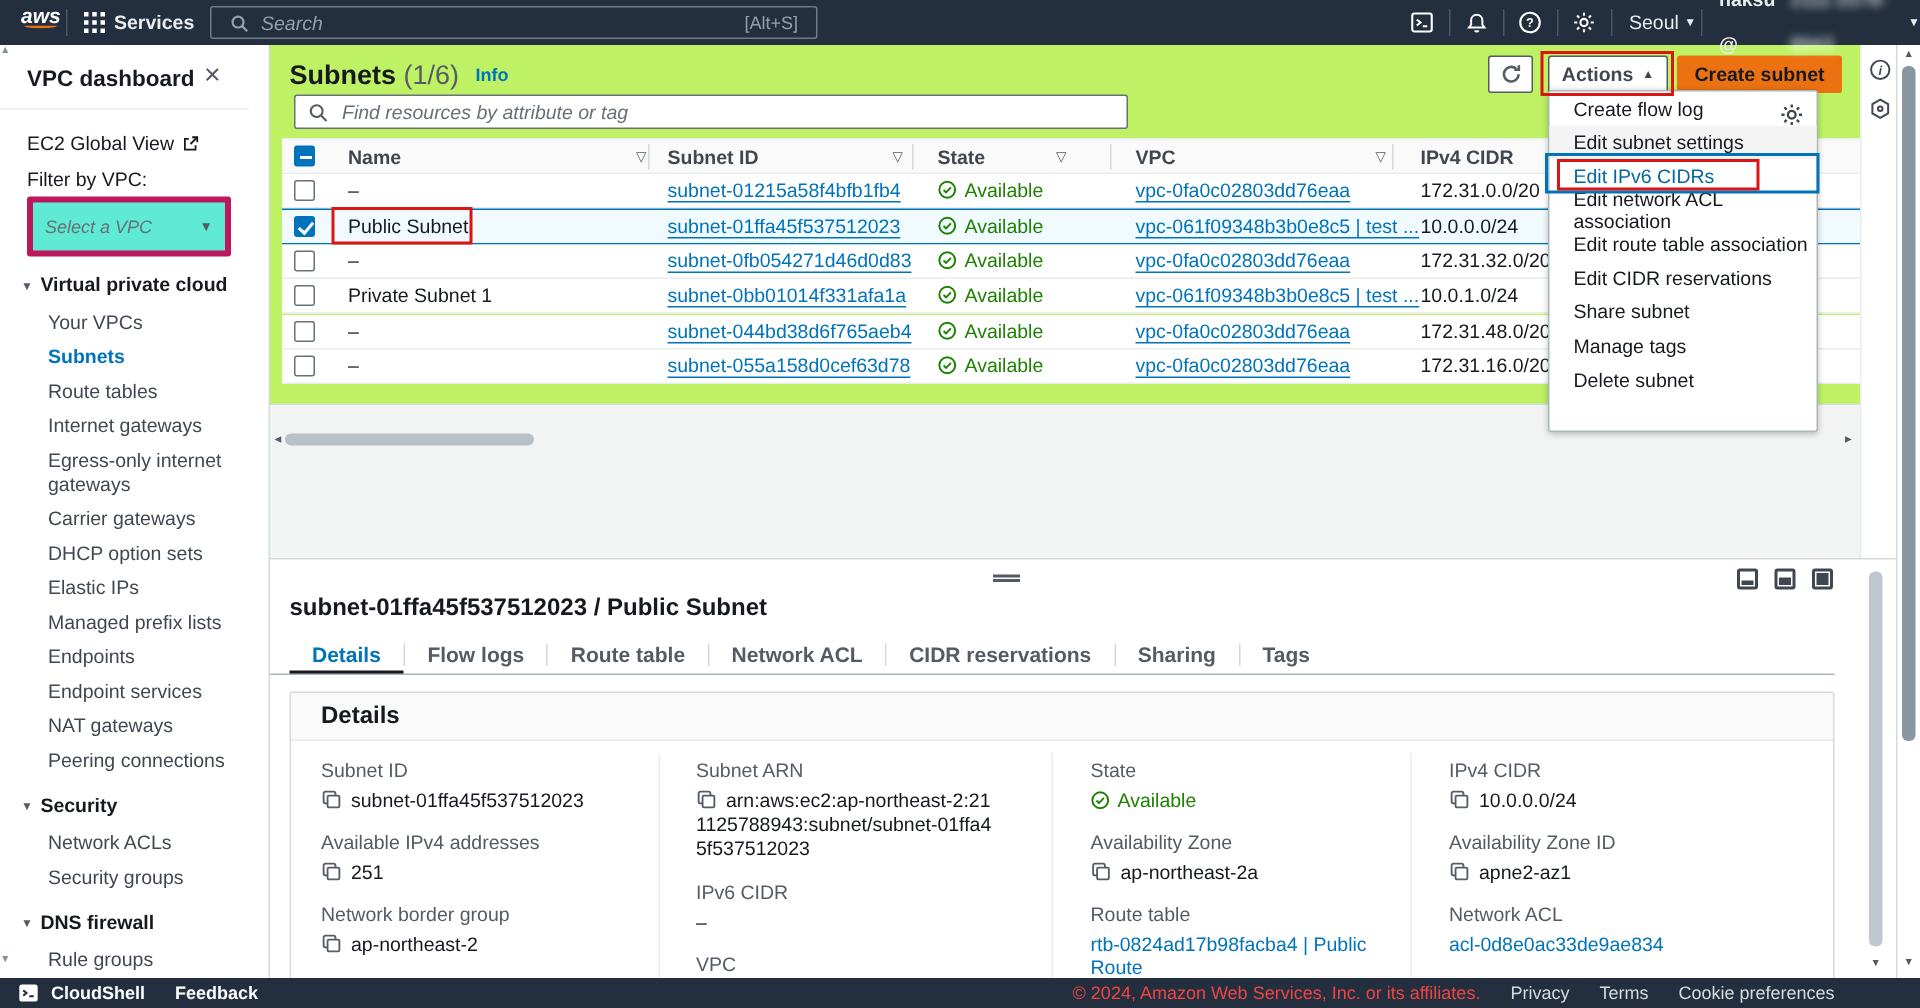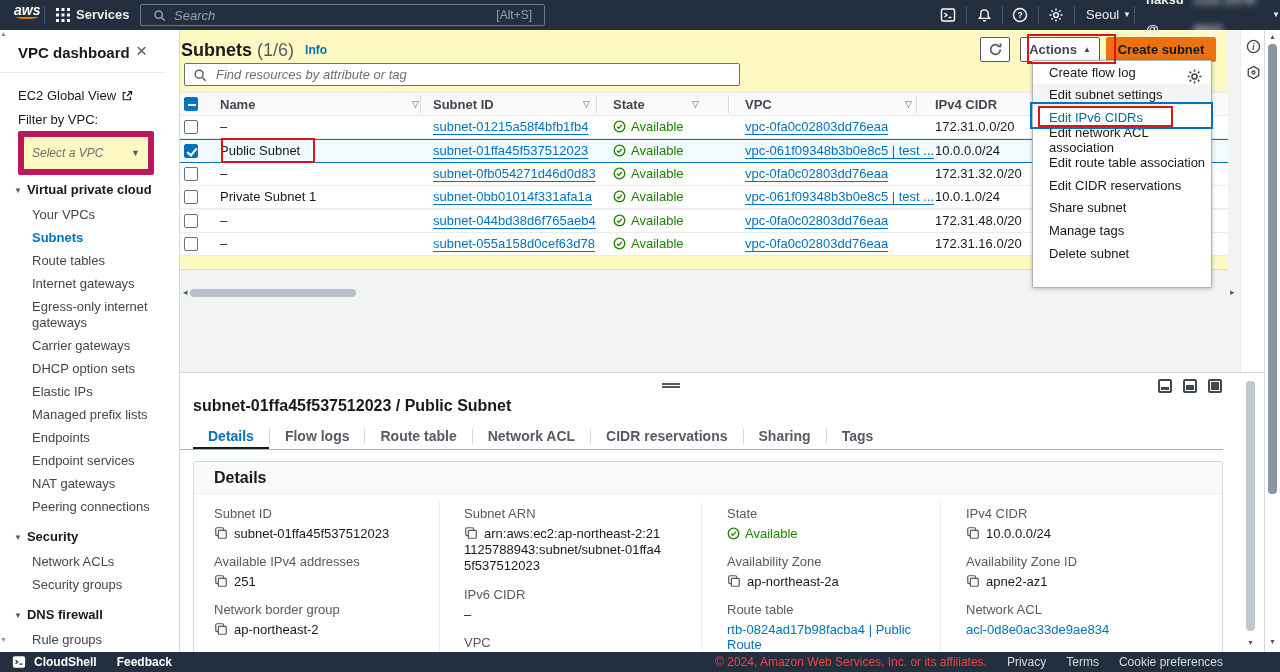--- a/index.html
+++ b/index.html
@@ -19,31 +19,31 @@
   .kbd-hint{color:#95a0ab;font-size:12px;}
   .blurred{filter:blur(3px);color:#fff;font-size:13px;}
   .icon-btn{display:flex;align-items:center;justify-content:center;width:28px;height:30px;cursor:pointer;}
   
   #sidebar{left:0;top:30px;width:180px;height:622px;background:#fff;border-right:1px solid #d5dbdb;z-index:10;}
   #sidebar-title{left:18px;top:14px;font-size:15px;font-weight:700;color:#16191f;}
   #sidebar-close{left:136px;top:10px;font-size:19px;color:#545b64;cursor:pointer;}
   #sidebar-divider{left:0;top:42px;width:166px;height:1px;background:#eaeded;}
   .side-link{font-size:13px;color:#16191f;}
   .side-label{font-size:13px;color:#16191f;}
-  #vpc-select{left:18px;top:101px;width:136px;height:24px;border:6px solid #be185d;border-radius:2px;display:flex;align-items:center;justify-content:space-between;padding:16px 8px;background:#fef9c3;}
+  #vpc-select{left:18px;top:101px;width:136px;height:24px;border:4px solid #be185d;border-radius:2px;display:flex;align-items:center;justify-content:space-between;padding:16px 8px;background:#5eead4;}
   #vpc-select .ph{font-style:italic;font-size:12px;color:#687078;}
   #side-nav{left:0;top:138px;width:165px;}
   .side-section{font-size:13px;font-weight:700;color:#16191f;margin:14px 0 10px 14px;}
   .side-section .tri{font-size:8px;color:#545b64;margin-right:5px;vertical-align:1px;}
   .side-item{font-size:13px;color:#414750;margin:0 0 7px 32px;line-height:16px;width:124px;cursor:pointer;}
   .side-item.active{color:#0073bb;font-weight:700;}
   #side-scroll{left:168px;top:32px;width:9px;height:618px;}
   #side-scroll .tri{position:absolute;left:0;font-size:7px;color:#879596;}
   
-  #table-card{left:168px;top:30px;width:1060px;height:240px;background:#fef9c3;border-bottom:1px solid #d5dbdb;}
+  #table-card{left:180px;top:30px;width:1060px;height:240px;background:#bef264;border-bottom:1px solid #d5dbdb;}
   #page-title{left:13px;top:10px;font-size:18px;color:#16191f;}
   #page-title b{font-weight:700;}
   #info-link{font-size:12px;font-weight:700;color:#0073bb;margin-left:6px;vertical-align:2px;cursor:pointer;}
   .btn{height:25px;border-radius:2px;font-size:13px;font-weight:700;display:flex;align-items:center;justify-content:center;cursor:pointer;}
   #refresh-btn{left:812px;top:7px;width:30px;border:1px solid #545b64;background:#fff;}
   #actions-btn{left:852px;top:7px;width:80px;border:1px solid #545b64;background:#fff;color:#414750;gap:6px;}
   #actions-btn .tri{font-size:8px;color:#414750;}
   #create-btn{left:938px;top:7px;width:110px;background:#ec7211;color:#16191f;border:1px solid #ec7211;}
   #filter-bar{left:16px;top:33px;width:556px;height:23px;border:1px solid #687078;border-radius:2px;display:flex;align-items:center;gap:7px;padding:0 8px;background:#fff;}
   #filter-bar input{flex:1;border:none;outline:none;font-style:italic;font-size:13px;color:#16191f;font-family:inherit;}

